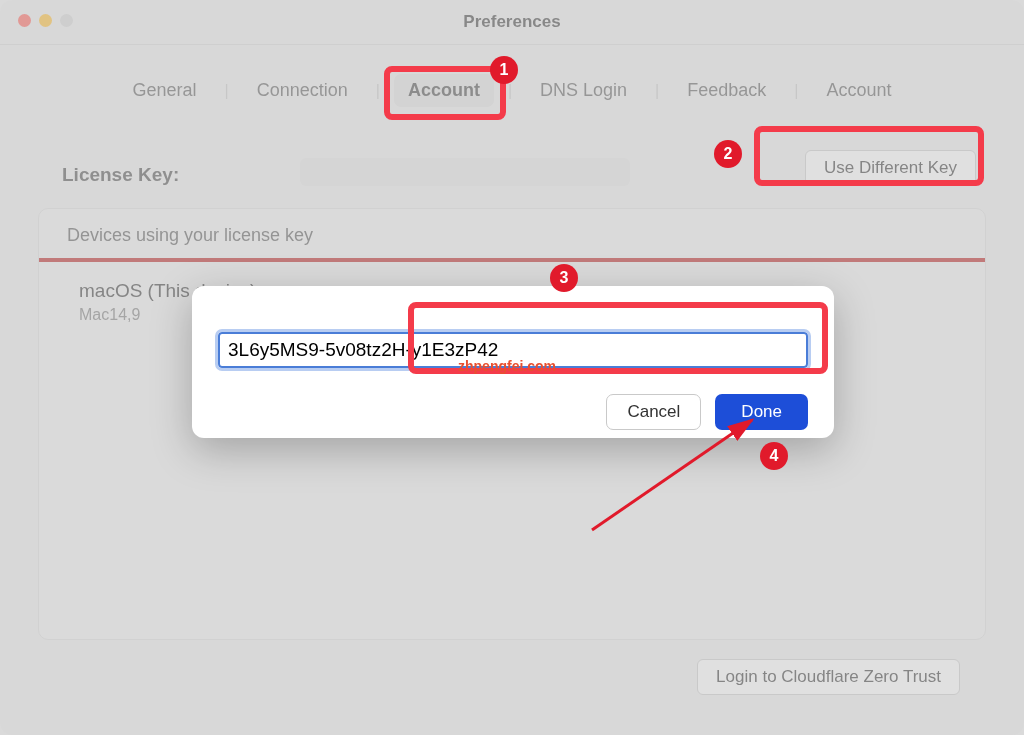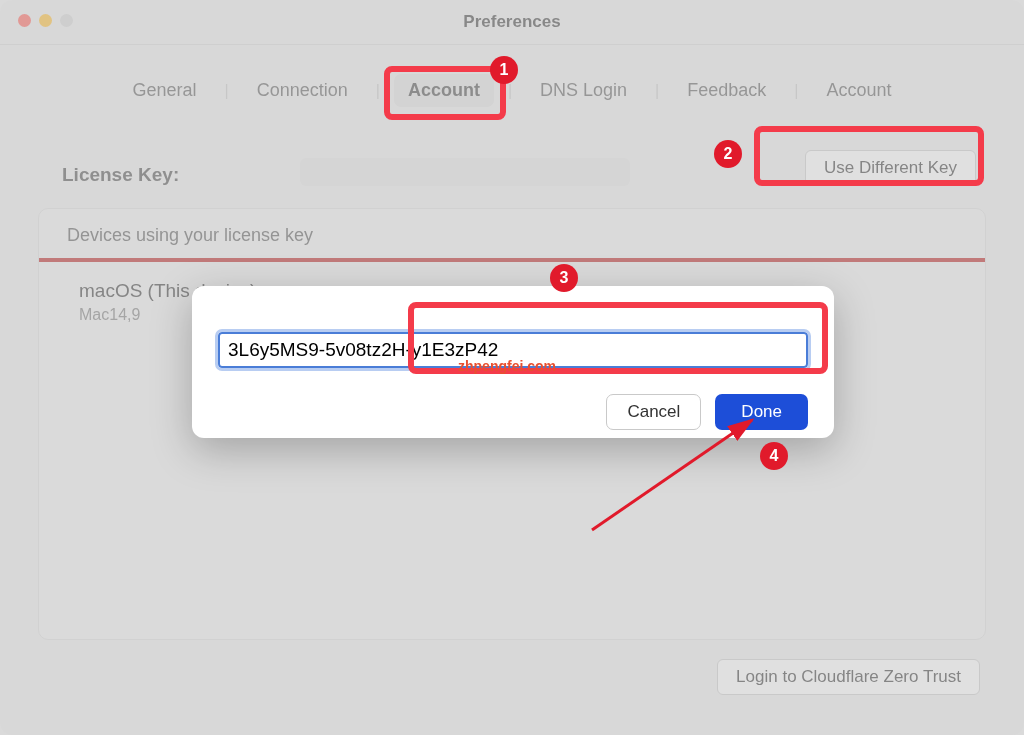--- a/index.html
+++ b/index.html
@@ -31,21 +31,21 @@
   .lickey-field{flex:1;height:28px;background:#e4e4e4;border-radius:6px;margin:0 20px 0 10px;max-width:330px;}
   .btn{background:#fdfdfd;border:1px solid #c9c9c9;border-radius:6px;
     padding:7px 18px;font-size:17px;color:#333;margin-left:44px;}
   .devices-box{background:#efefef;border:1px solid #dcdcdc;border-radius:10px;
     margin-top:8px;height:430px;}
   .devices-head{padding:16px 28px 12px;border-bottom:4px solid #b91c1c;
     font-size:18px;color:#555;}
   .device{padding:18px 40px;}
   .device-name{font-size:19px;color:#333;}
   .device-sub{font-size:16px;color:#7a7a7a;margin-top:4px;}
-  .footer{position:absolute;right:44px;bottom:40px;}
+  .footer{position:absolute;right:64px;bottom:40px;}
   
   .modal{position:absolute;left:192px;top:286px;width:642px;height:152px;
     background:#fff;border-radius:12px;box-shadow:0 12px 40px rgba(0,0,0,0.25);
     z-index:30;padding:24px 26px 16px;box-sizing:border-box;}
   .modal-row{display:flex;align-items:center;gap:18px;margin-top:22px;}
   .modal-label{font-size:20px;font-weight:700;color:#222;white-space:nowrap;}
   .modal-input{flex:1;height:32px;border:2px solid #4a7dd7;border-radius:4px;
     outline:3px solid #b8cdf2;padding:0 8px;font-size:19px;font-family:inherit;}
   .modal-buttons{display:flex;justify-content:flex-end;gap:14px;margin-top:26px;}
   .btn-primary{background:#1d4ed8;color:#fff;border:none;border-radius:7px;

